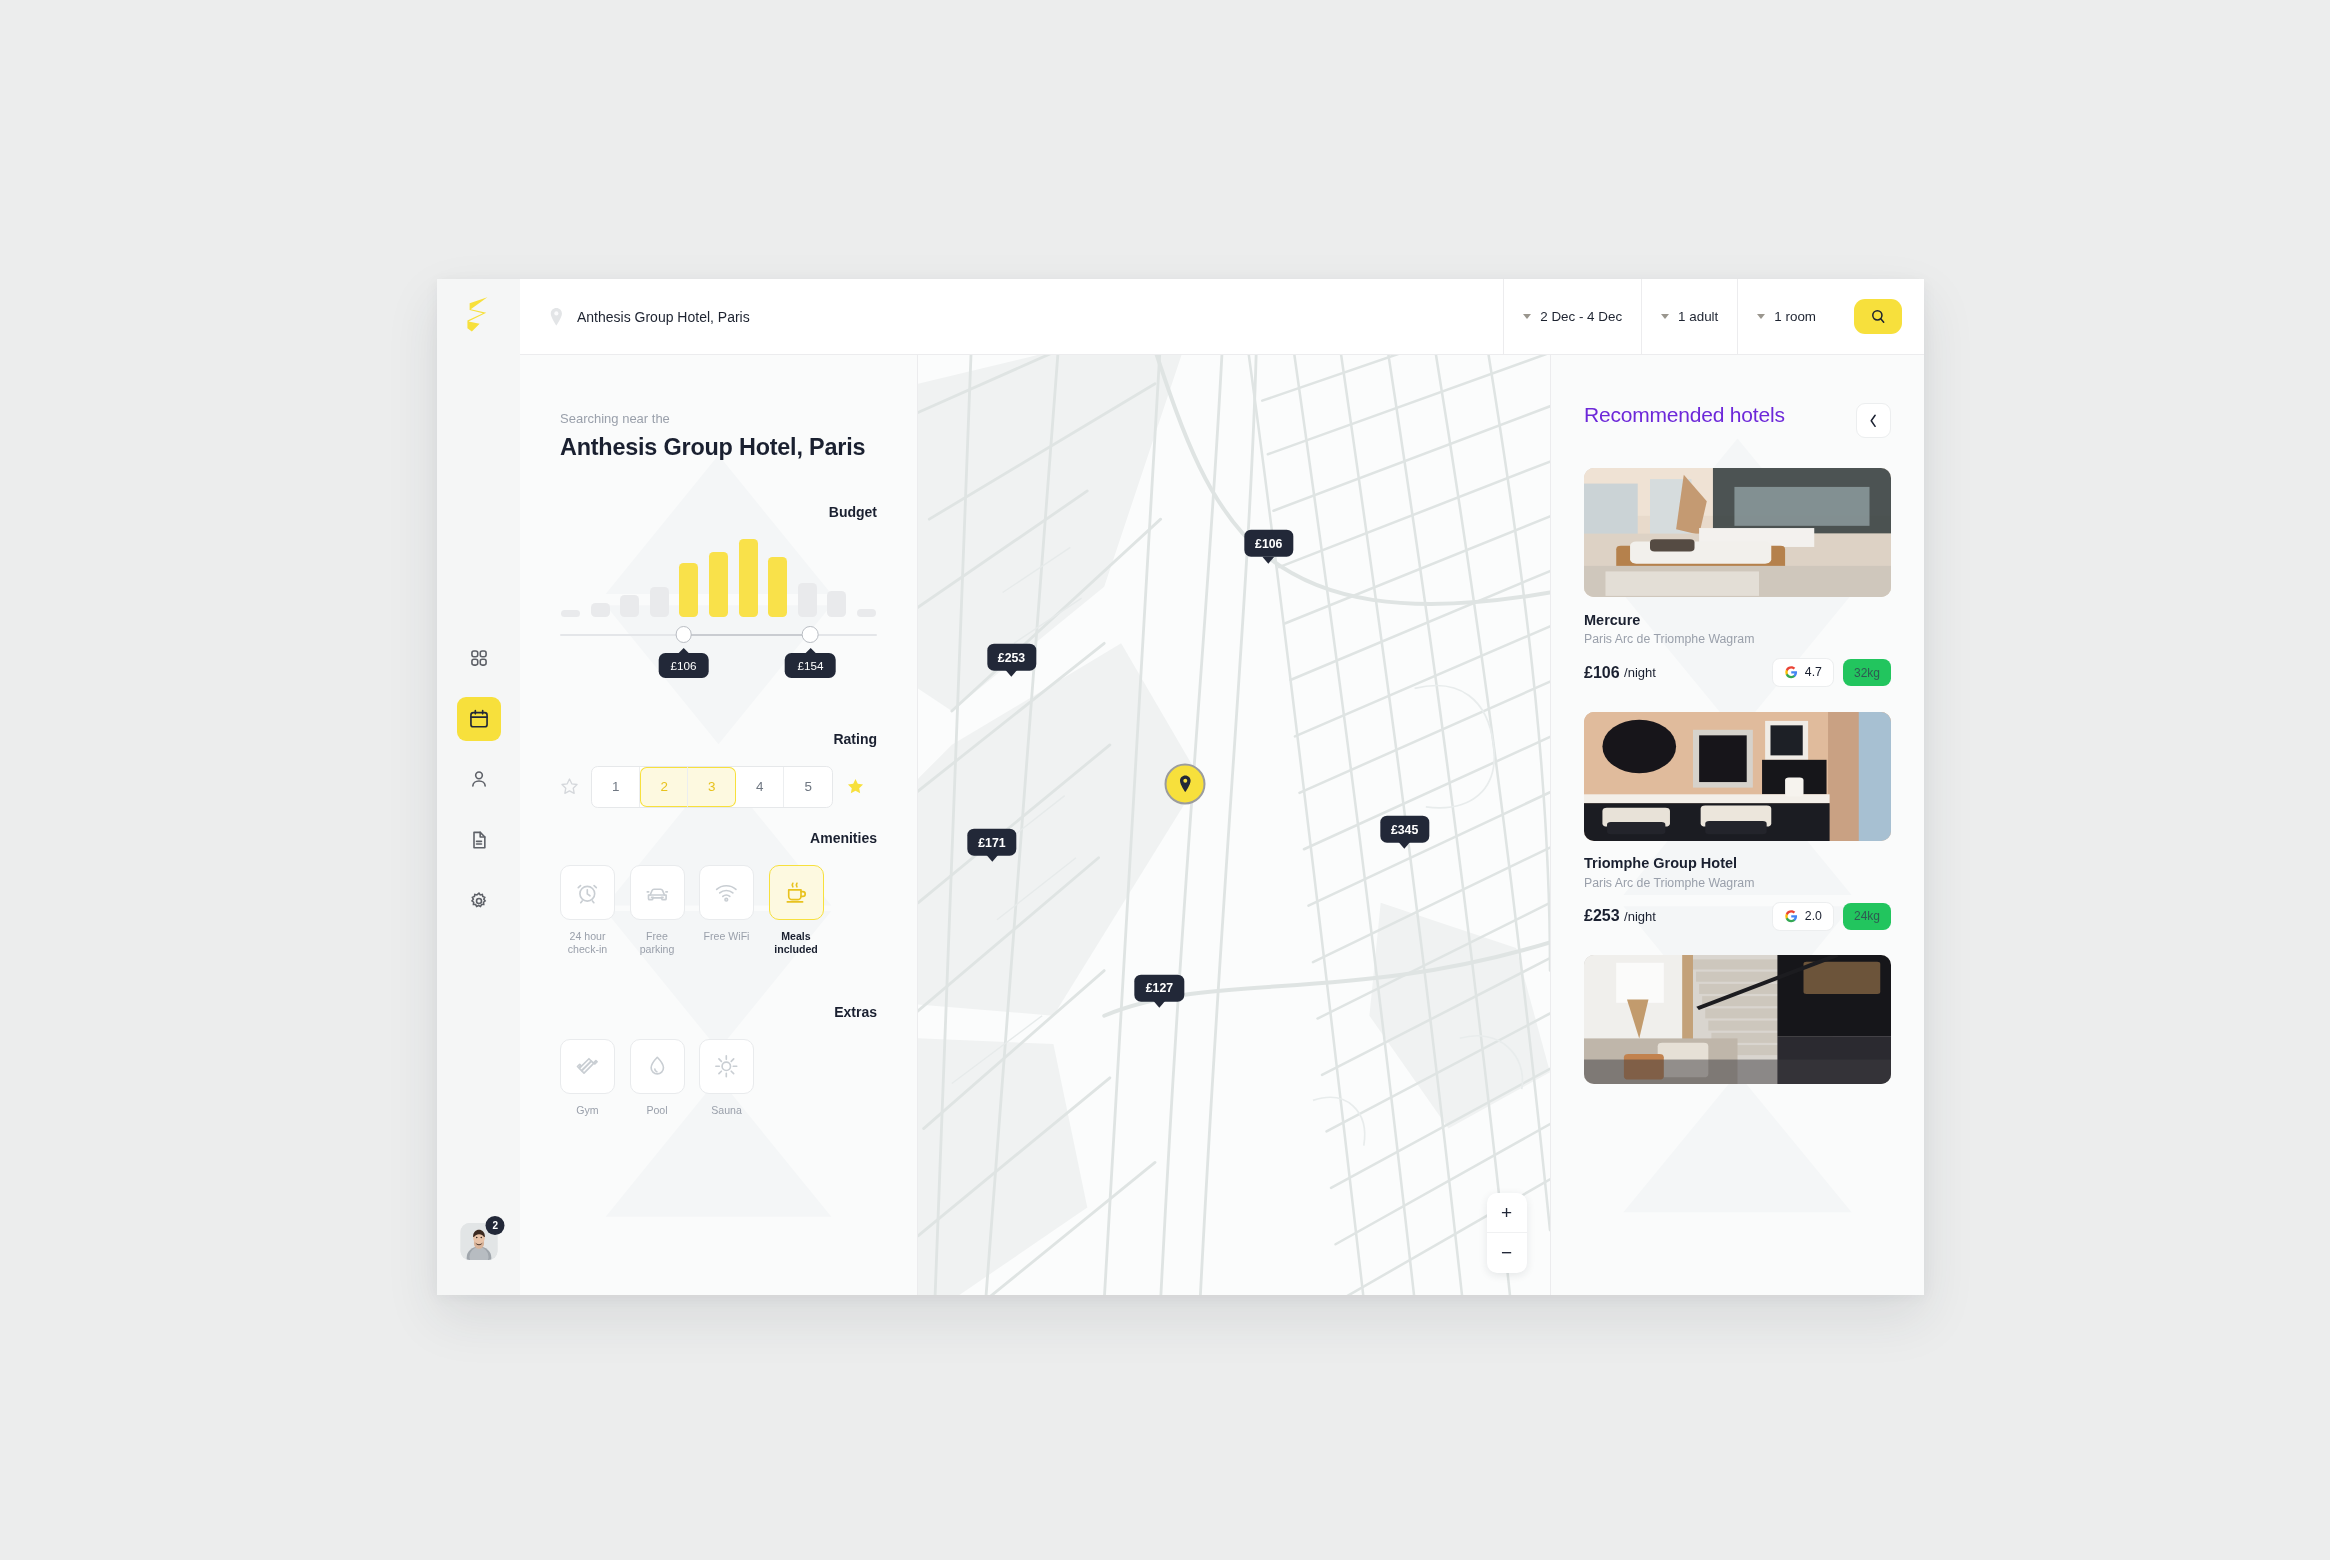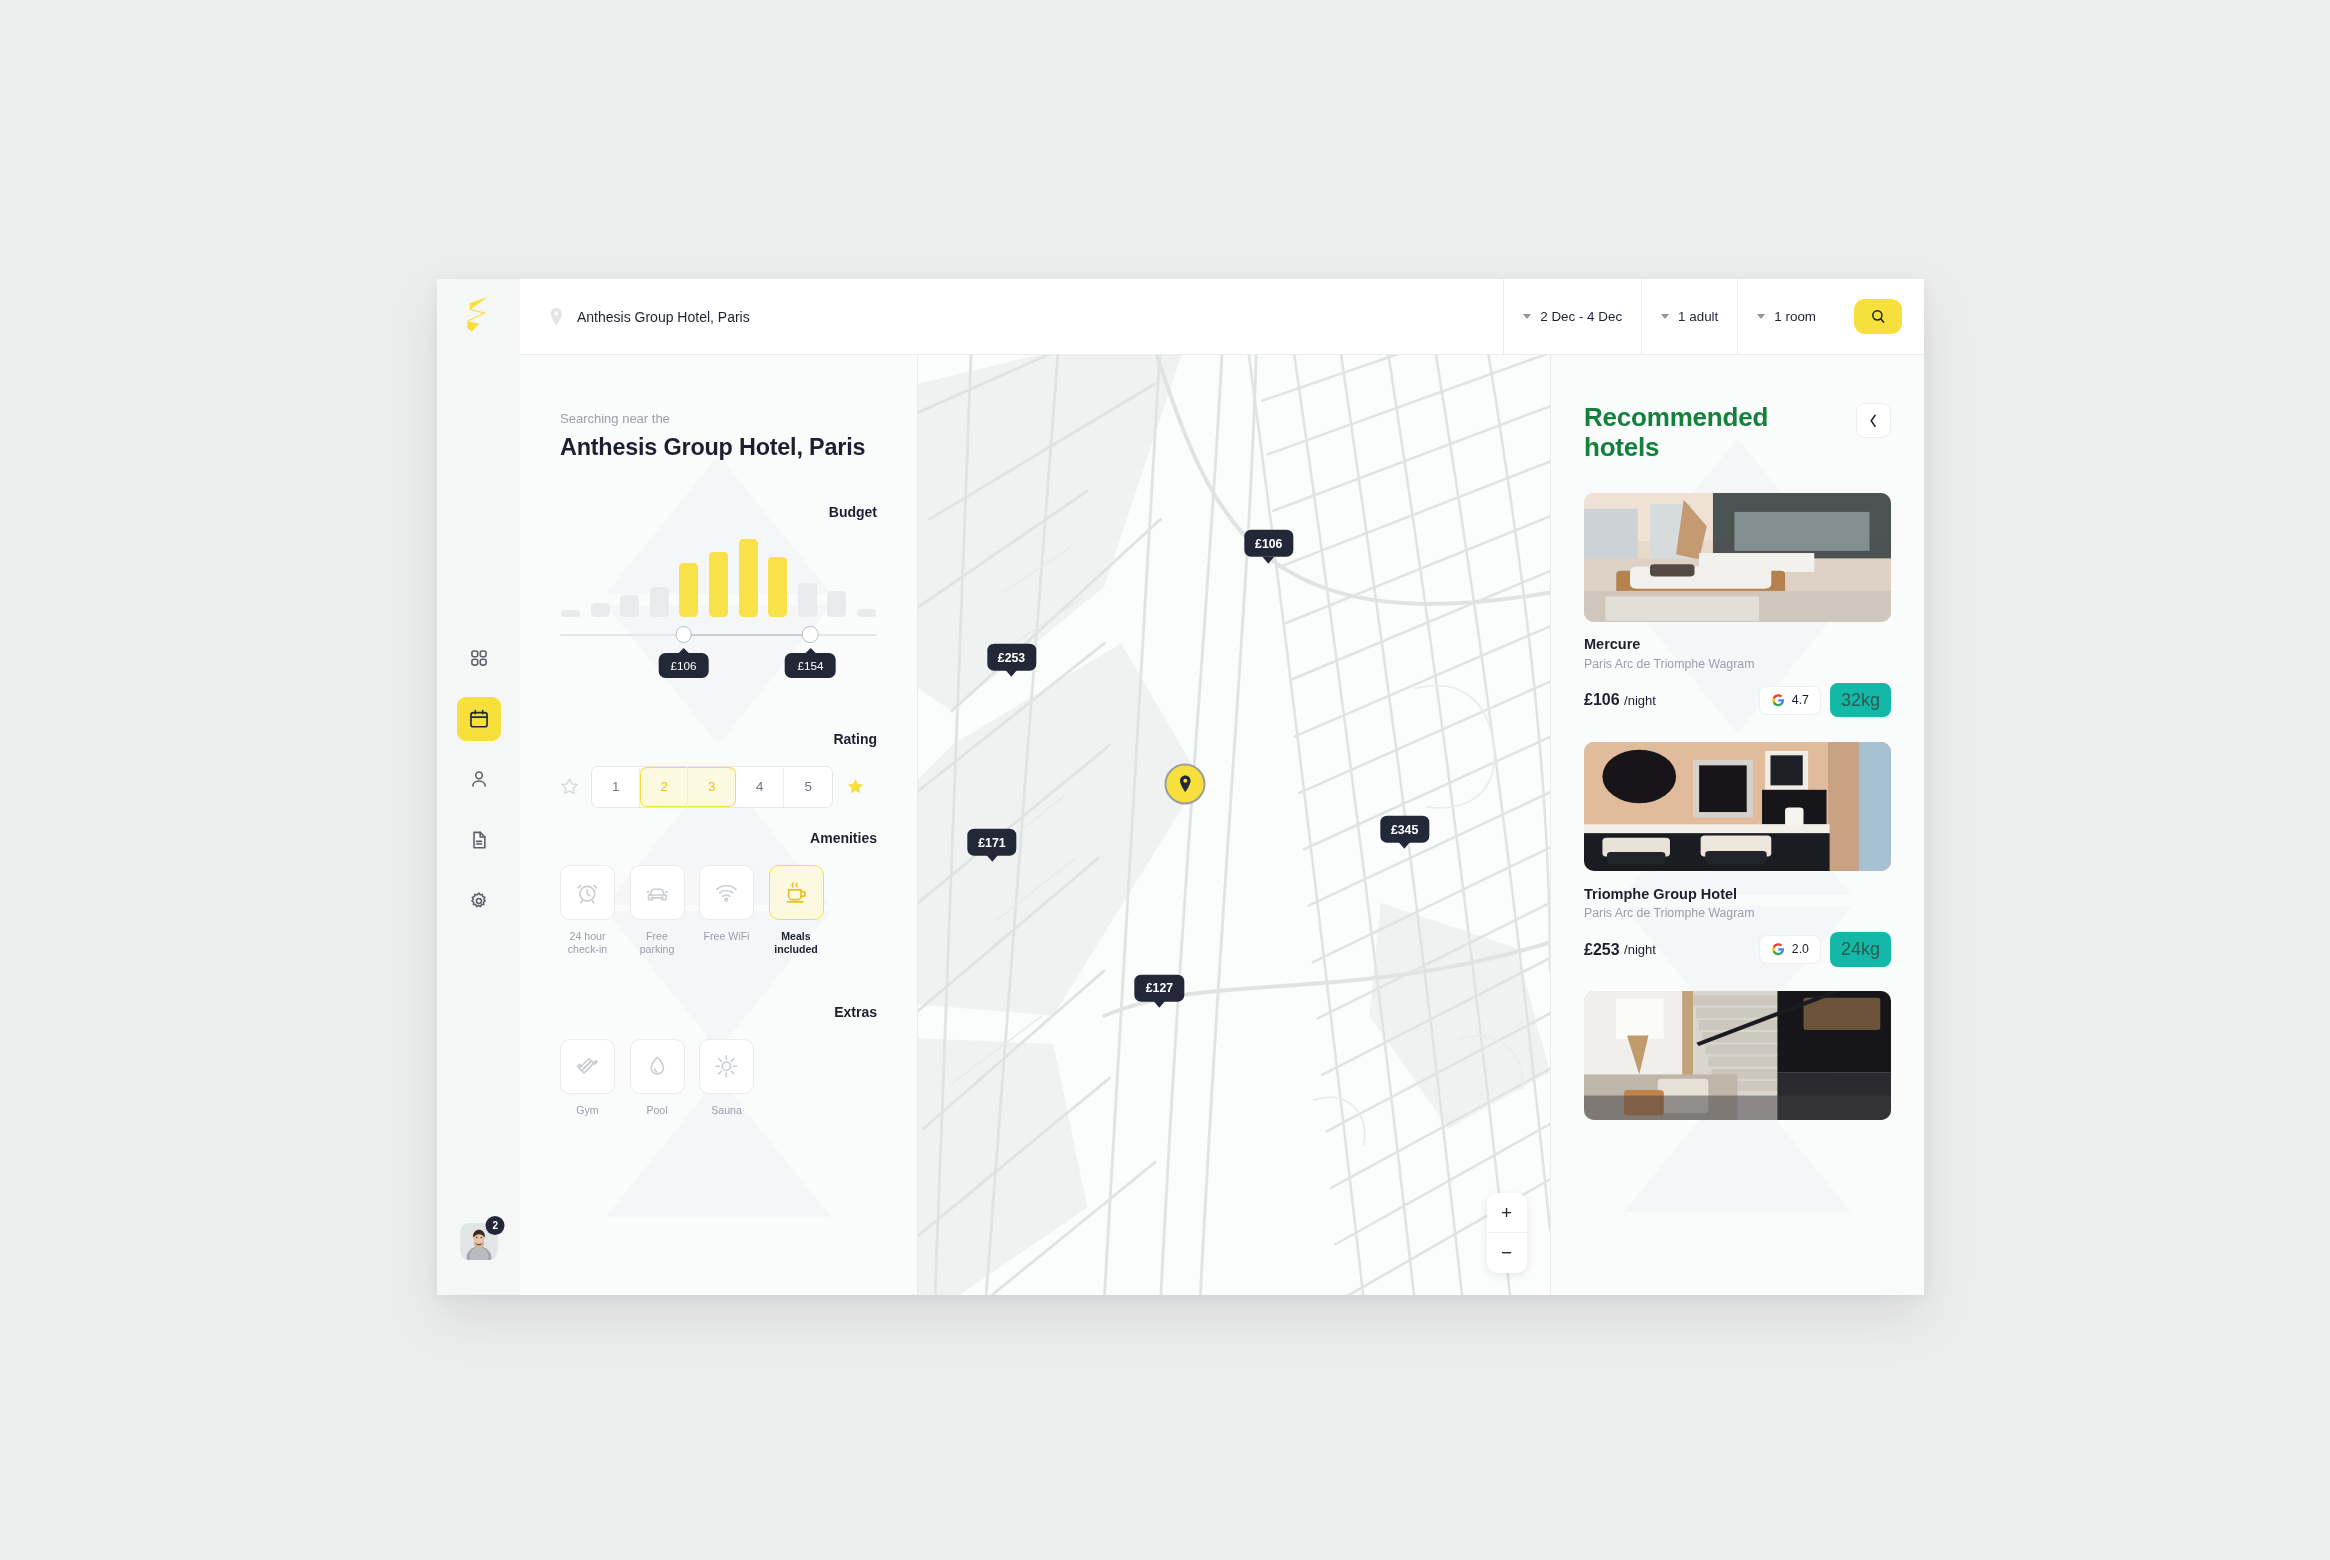--- a/index.html
+++ b/index.html
@@ -234,22 +234,22 @@
   #recos {
     width: 374px; flex: 0 0 374px;
     background: #fafbfb;
     border-left: 0.6px solid #ececee;
     padding: 48px 33px 0 33px;
     position: relative; overflow: hidden;
   }
   .recos-inner { position: relative; z-index: 2; }
   .recos-head { display: flex; justify-content: space-between; align-items: flex-start; margin-bottom: 30px; }
   #recos-title {
-    font-size: 26px; line-height: 1.15; font-weight: bold;
-    color: #15803d; letter-spacing: -0.2px; max-width: 201px;
+    font-size: 21px; line-height: 1.15; font-weight: normal;
+    color: #6d28d9; letter-spacing: -0.2px; max-width: 201px;
   }
   #recos-prev {
     width: 35px; height: 35px; border-radius: 9px;
     background: #fff; border: 0.6px solid #eceeef; cursor: pointer;
     display: flex; align-items: center; justify-content: center;
     flex: 0 0 35px;
   }
   .hotel-card { margin-bottom: 24.6px; }
   .card-img {
     width: 100%; height: 129px; border-radius: 10px; overflow: hidden;
@@ -261,22 +261,22 @@
   .card-foot { display: flex; align-items: center; margin-top: 12.3px; }
   .card-price { font-size: 16px; font-weight: bold; color: #1a2030; }
   .card-per { font-size: 13px; color: #1a2030; margin-left: 4.5px; }
   .card-chips { margin-left: auto; display: flex; align-items: center; gap: 9px; }
   .chip-rating {
     display: flex; align-items: flex-start; gap: 6.7px;
     background: #fff; border: 0.6px solid #eceeef; border-radius: 7.8px;
     padding: 6.1px 11px; font-size: 12.3px; color: #1a2030; font-weight: 500;
   }
   .chip-co2 {
-    background: #14b8a6; border-radius: 7.8px;
-    padding: 6.7px 11px; font-size: 18px; color: #2f5a52; font-weight: 500;
+    background: #22c55e; border-radius: 7.8px;
+    padding: 6.7px 11px; font-size: 12px; color: #2f5a52; font-weight: 500;
   }
 </style>
 </head>
 <body>
 
 <div id="app-window">
 
   <aside id="sidebar">
     <div class="logo-wrap">
       <svg class="logo-mark" viewBox="0 0 56 72">

